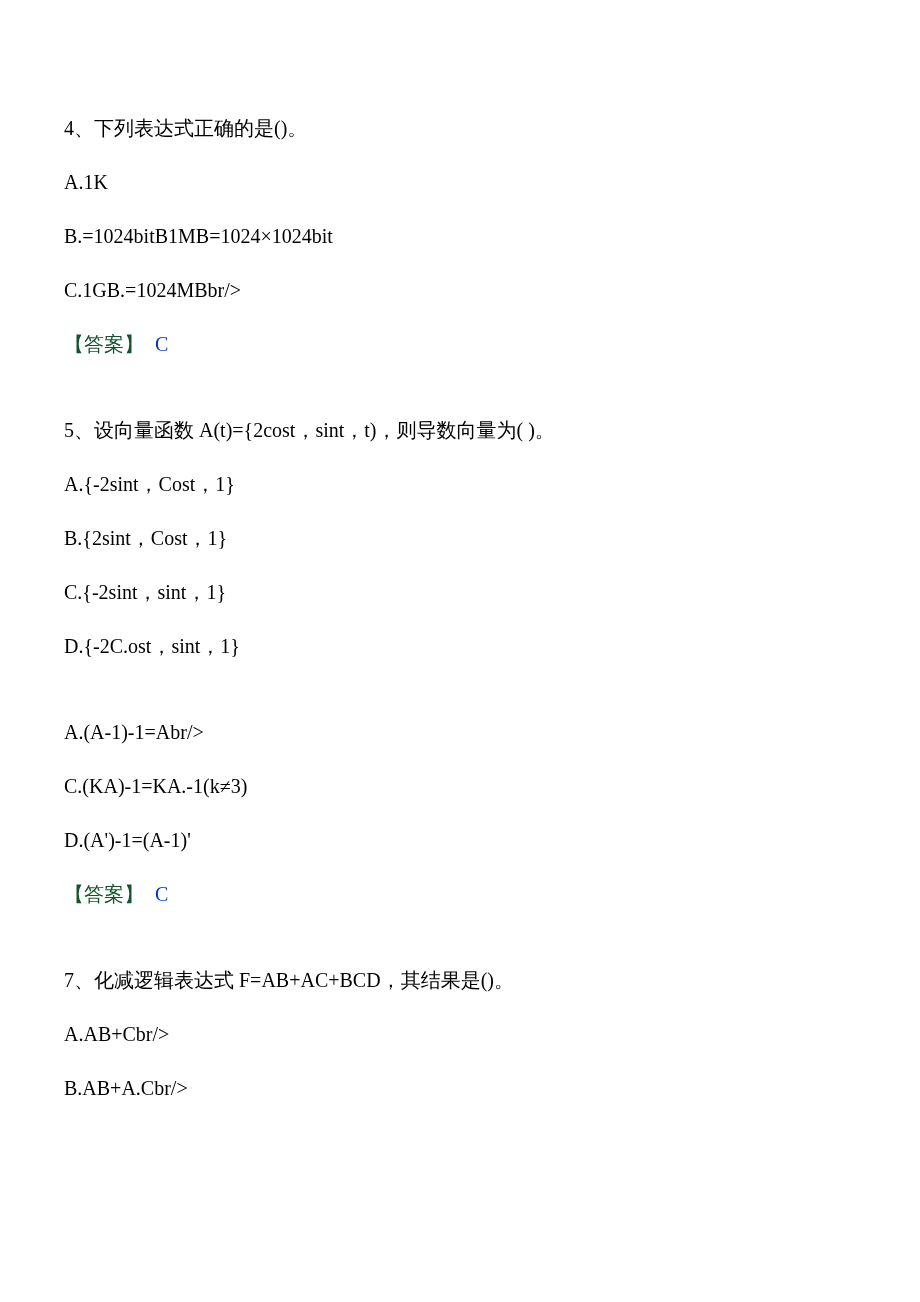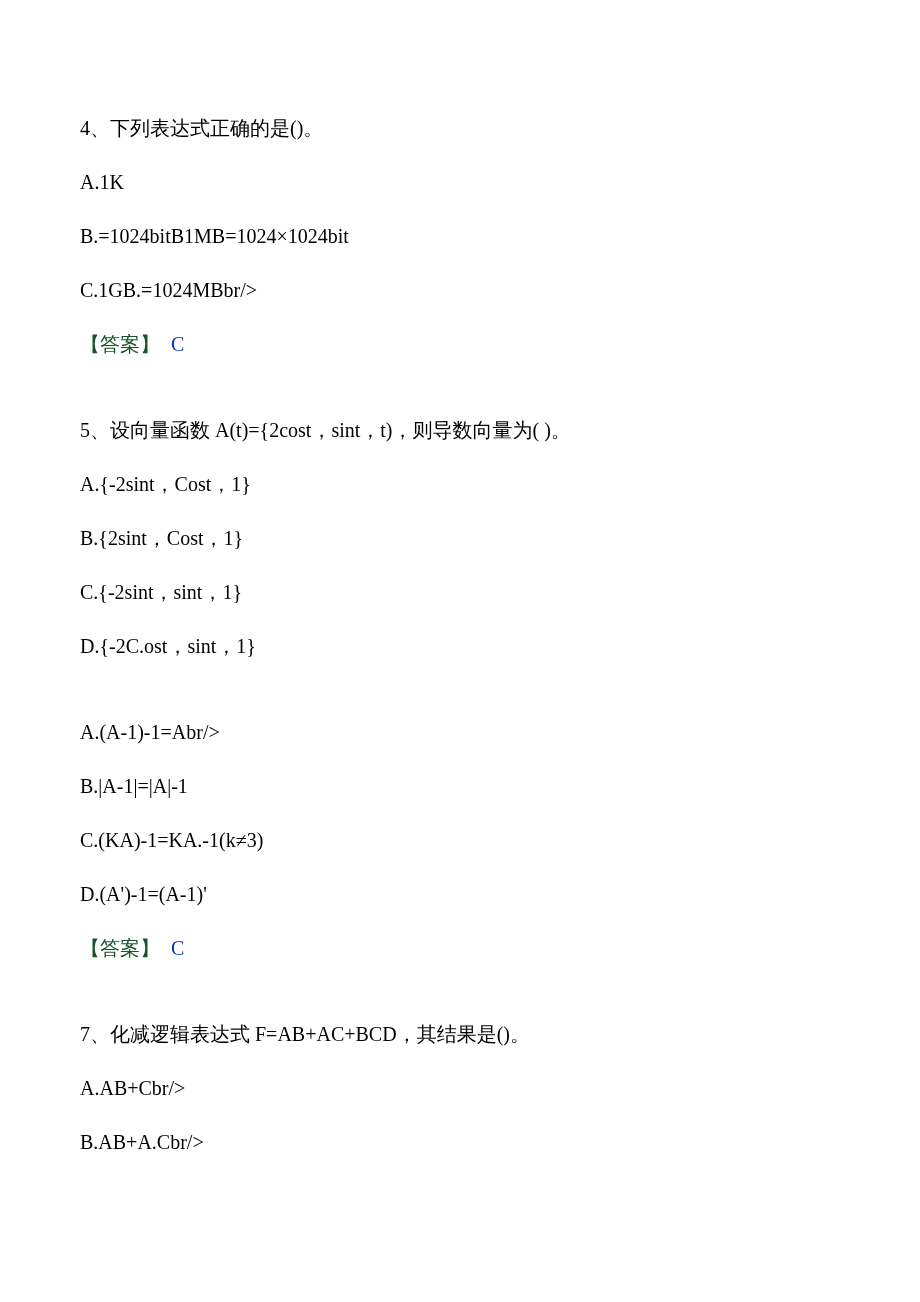--- a/index.html
+++ b/index.html
@@ -9,21 +9,21 @@
     font-family: "SimSun", "宋体", serif;
     font-size: 20px;
     color: #000000;
     line-height: 1.4;
   }
   .page {
     width: 760px;
     height: 1302px;
     position: relative;
     box-sizing: border-box;
-    padding: 114px 140px 0 80px;
+    padding: 114px 140px 0 64px;
   }
   .block {
     margin-bottom: 58px;
   }
   .line {
     margin-bottom: 26px;
     white-space: pre-wrap;
   }
   .answer {
     color: #0033cc;
@@ -56,21 +56,20 @@
   <div class="block">
     <div class="line">5、设向量函数 A(t)={2cost，sint，t)，则导数向量为( )。</div>
     <div class="line">A.{-2sint，Cost，1}</div>
     <div class="line">B.{2sint，Cost，1}</div>
     <div class="line">C.{-2sint，sint，1}</div>
     <div class="line">D.{-2C.ost，sint，1}</div>
   </div>
 
   <div class="block">
     <div class="line">A.(A-1)-1=Abr/&gt;</div>
-    <div class="line">B.|A-1|=|A|-1</div>
     <div class="line">C.(KA)-1=KA.-1(k≠3)</div>
     <div class="line">D.(A')-1=(A-1)'</div>
     <div class="answer">
       <span class="bracket">【答案】</span>
       <span class="letter">C</span>
     </div>
   </div>
 
   <div class="block">
     <div class="line">7、化减逻辑表达式 F=AB+AC+BCD，其结果是()。</div>

